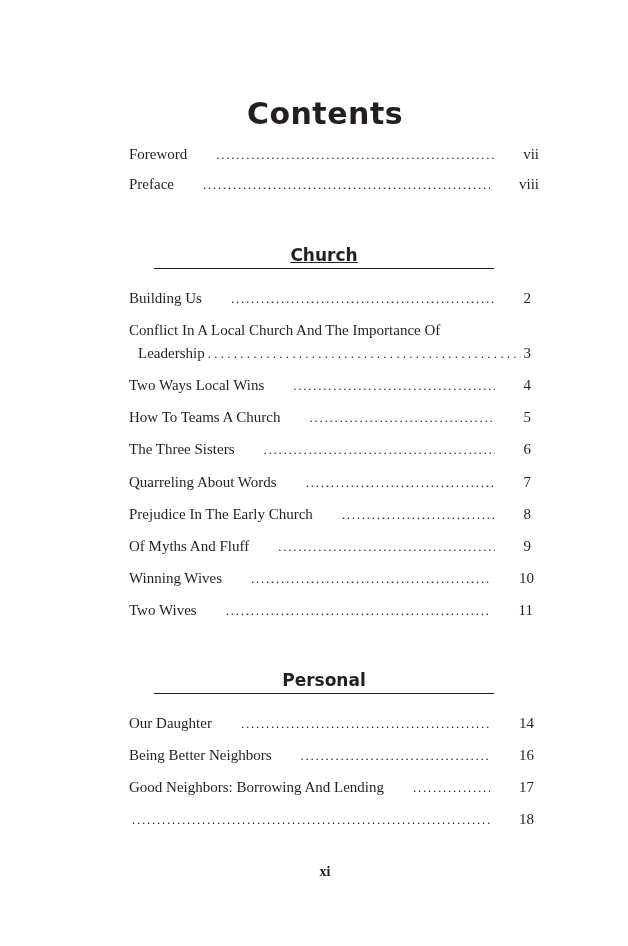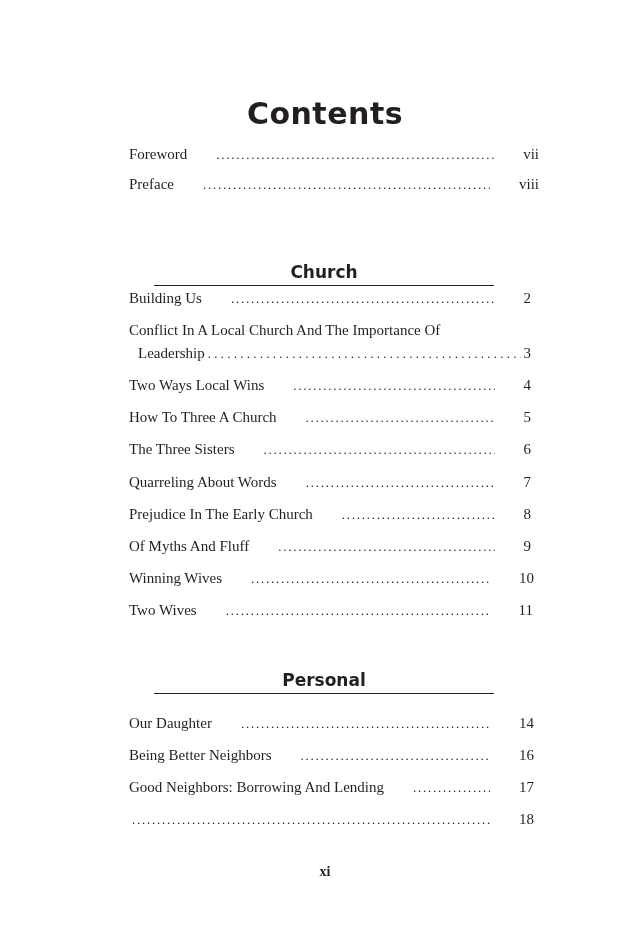--- a/index.html
+++ b/index.html
@@ -30,42 +30,42 @@
   <span class="label">Foreword</span>
   <span class="dots"></span>
   <span class="page">vii</span>
 </div>
 <div class="entry" style="top:173px;">
   <span class="label">Preface</span>
   <span class="dots"></span>
   <span class="page">viii</span>
 </div>
 
-<div class="section-head" style="top:262px;">Church</div>
+<div class="section-head" style="top:245px;text-decoration:underline;">Church</div>
 
 <div class="entry narrow" style="top:287px;">
   <span class="label">Building Us</span>
   <span class="dots"></span>
   <span class="page">2</span>
 </div>
 <div class="multi" style="top:319px;">
   <div>Conflict In A Local Church And The Importance Of</div>
   <div class="line2">
     <span class="label" style="white-space:nowrap;">Leadership</span>
     <span class="dots" style="flex:1;overflow:hidden;white-space:nowrap;margin:0 3px;font-size:13px;">. . . . . . . . . . . . . . . . . . . . . . . . . . . . . . . . . . . . . . . . . . . . . . . . . . . . . . . .</span>
     <span>3</span>
   </div>
 </div>
 <div class="entry narrow" style="top:374px;">
   <span class="label">Two Ways Local Wins</span>
   <span class="dots"></span>
   <span class="page">4</span>
 </div>
 <div class="entry narrow" style="top:406px;">
-  <span class="label">How To Three A Church</span>
+  <span class="label">How To Teams A Church</span>
   <span class="dots"></span>
   <span class="page">5</span>
 </div>
 <div class="entry narrow" style="top:438px;justify-content:center;">
   <span class="label">The Three Sisters</span>
   <span class="dots"></span>
   <span class="page">6</span>
 </div>
 <div class="entry narrow" style="top:471px;">
   <span class="label">Quarreling About Words</span>

